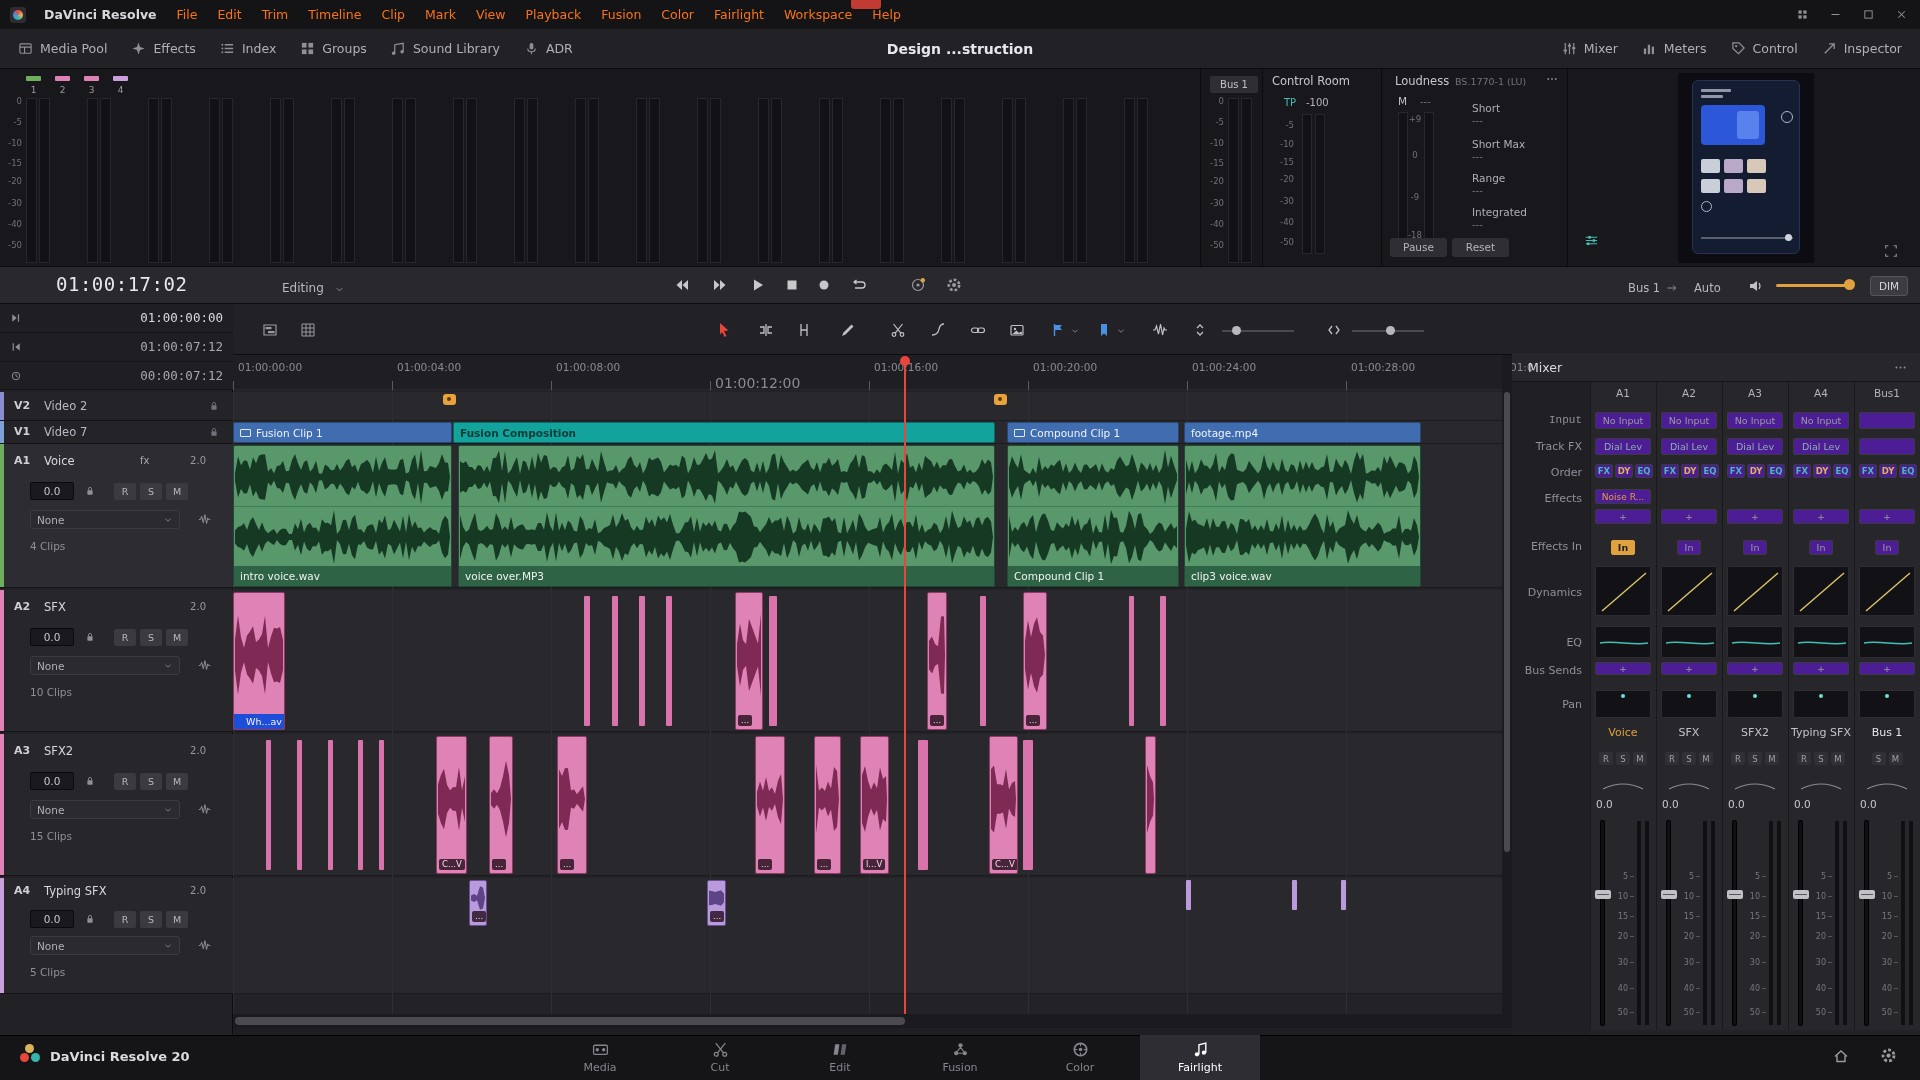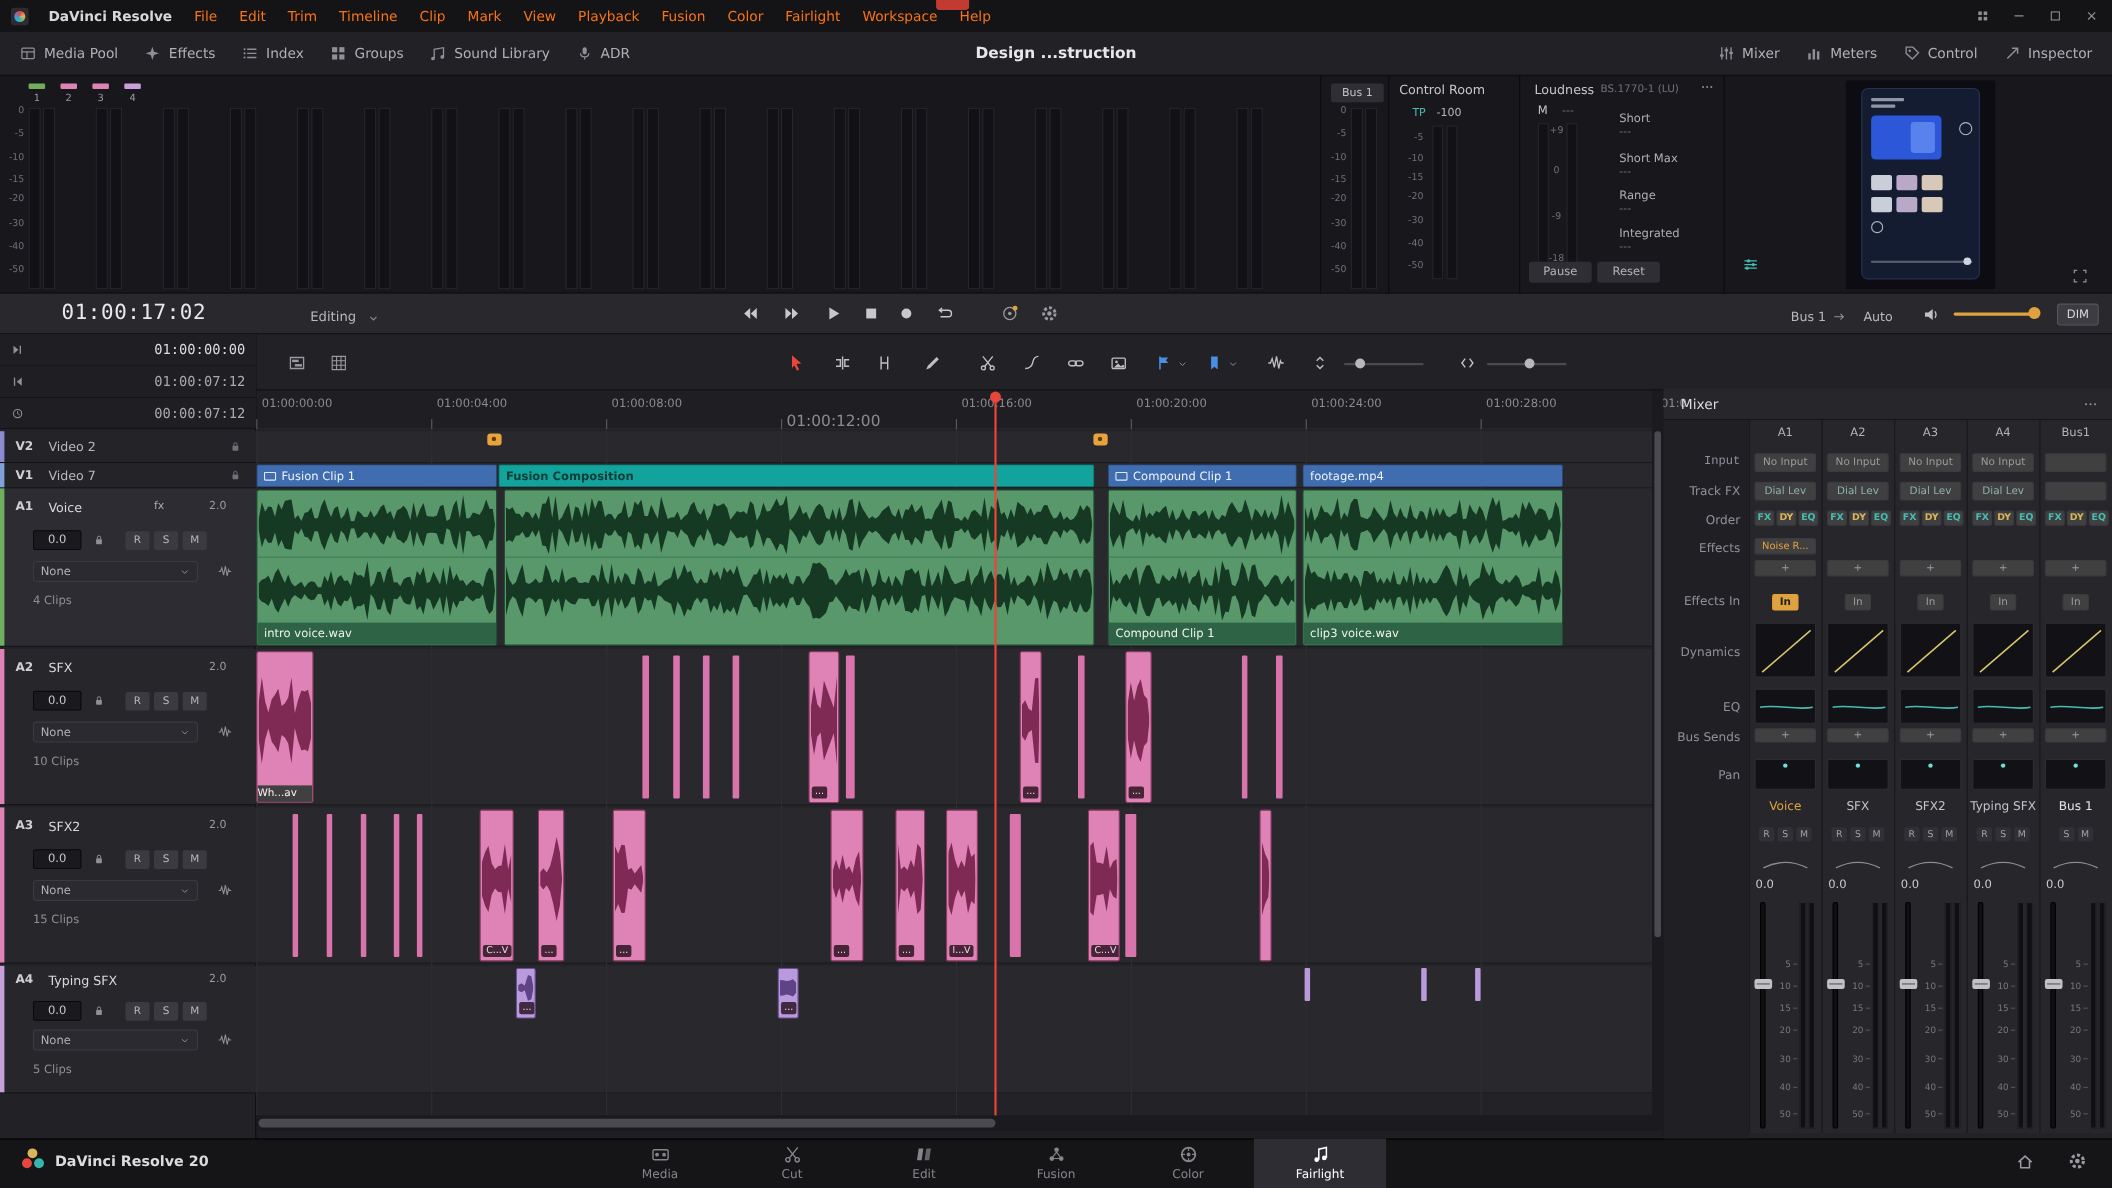--- a/index.html
+++ b/index.html
@@ -52,21 +52,21 @@
 #edit-toolbar{position:absolute;left:233px;top:304px;width:1687px;height:51px;background:#212126;border-bottom:1px solid #0d0d0f}
 #ruler{position:absolute;left:233px;top:355px;width:1269px;height:35px;background:#1f1f23;border-bottom:1px solid #26262b}
 #tl-base{position:absolute;left:233px;top:390px;width:1269px;height:624px;background:#232327}
 #left-panel{position:absolute;left:0;top:304px;width:233px;height:731px;background:#212126;border-right:1px solid #0d0d0f}
 
 #mixer-base{position:absolute;left:1512px;top:353px;width:408px;height:682px;background:#222227;border-left:1px solid #0d0d0f}
 #mixer-header{position:absolute;left:1512px;top:353px;width:408px;height:29px;background:#26262b;border-bottom:1px solid #15151a}
 #mixer-title{position:absolute;left:1528px;top:360px;font-size:12.5px;color:#dcdcde;z-index:5}
 .mx-label{position:absolute;font-size:11px;color:#90909a;width:72px;text-align:right}
 .mx-colhead{position:absolute;font-size:10.5px;color:#b2b2b8;text-align:center;line-height:18px}
-.mx-chip{position:absolute;background:#404040;border:1px solid #3a3a40;border-radius:2px;font-size:9.5px;display:flex;align-items:center;justify-content:center;color:#9a9aa0;overflow:hidden;white-space:nowrap}
+.mx-chip{position:absolute;background:#4c1d95;border:1px solid #3a3a40;border-radius:2px;font-size:9.5px;display:flex;align-items:center;justify-content:center;color:#9a9aa0;overflow:hidden;white-space:nowrap}
 .mx-in.active{background:#e0a13f;border-color:#e0a13f;color:#232323;font-weight:bold}
 .mx-graph{position:absolute;background:#121216;border:1px solid #2c2c32;border-radius:2px;overflow:hidden}
 .pandot{position:absolute;left:50%;top:3px;width:4px;height:4px;margin-left:-2px;border-radius:50%;background:#6ee0d8}
 .mx-name{position:absolute;font-size:11px;text-align:center;white-space:nowrap;overflow:hidden}
 .rsm{position:absolute;display:flex;gap:3px}
 .rsm div{width:14px;height:13px;background:#303036;border-radius:2px;font-size:8.5px;color:#a0a0a6;display:flex;align-items:center;justify-content:center}
 .groove{position:absolute;width:5px;background:#101013;border:1px solid #000;border-radius:2px}
 .fhandle{position:absolute;width:16px;height:9px;background:#c2c2c6;border-radius:2px;z-index:3}
 .fhandle::after{content:"";position:absolute;left:2px;right:2px;top:4px;height:1px;background:#55555a}
 .fnum{position:absolute;font-size:8px;color:#77777d;text-align:right}
@@ -86,21 +86,21 @@
 .vicon{width:11px;height:8px;border:1px solid rgba(255,255,255,.85);border-radius:1px;flex:0 0 auto}
 .clip{position:absolute;border-radius:2px;overflow:hidden}
 .aclip-green{background:#58986b;border:1px solid #1f4a33}
 .band{position:absolute;left:1px;right:1px;overflow:hidden}
 .label-strip{position:absolute;left:0;right:0;bottom:0;height:20px;background:#2f6345;color:#ecf4ee;font-size:10.5px;line-height:20px;padding-left:6px;white-space:nowrap;overflow:hidden}
 .pinkclip{background:#df83b6;border:1px solid #8e3a64}
 .pinkthin{position:absolute;background:#d873ac;border-radius:1px}
 .purpclip{background:#b99add;border:1px solid #6b4f93}
 .purpthin{position:absolute;background:#b99add;border-radius:1px}
 .chiplabel{position:absolute;left:2px;bottom:3px;background:rgba(34,12,26,.8);color:#f2dcea;font-size:8.5px;line-height:11px;padding:0 3px;border-radius:2px;white-space:nowrap}
-.pinkstrip{position:absolute;left:0;right:0;bottom:0;height:15px;background:#404040;color:#fbeef6;font-size:9.5px;line-height:15px;padding-left:0;white-space:nowrap;overflow:hidden}
+.pinkstrip{position:absolute;left:0;right:0;bottom:0;height:15px;background:#1d4ed8;color:#fbeef6;font-size:9.5px;line-height:15px;padding-left:12px;white-space:nowrap;overflow:hidden}
 
 #bottombar{position:absolute;left:0;top:1035px;width:1920px;height:45px;background:#151518;border-top:1px solid #000}
 #bb-appname{position:absolute;left:50px;top:1049px;font-size:13px;font-weight:600;color:#dcdcde;z-index:5}
 .page-item{position:absolute;display:flex;flex-direction:column;align-items:center;justify-content:center;gap:3px;font-size:11px;color:#85858c}
 .page-item.active{background:#2d2d33;color:#fff}
 .page-item.active .ic{color:#fff}
 .page-item .ic{color:#85858c}
 
 #watermark{position:absolute;left:743px;top:950px;width:400px;text-align:center;z-index:9;pointer-events:none}
 #wm1{font-size:46px;font-weight:bold;color:rgba(235,235,240,.42);line-height:1.1}
@@ -823,20 +823,21 @@
         <svg width="533" height="58" viewBox="0 0 533 58">
           <polygon points="0,29 0,13.3 3,15.2 6,13.2 9,19.1 12,19.1 15,22.6 18,17.1 21,18.1 24,23.4 27,17.8 30,24.5 33,10.0 36,9.7 39,2.4 42,23.0 45,2.9 48,25.5 51,22.1 54,15.1 57,9.0 60,26.0 63,12.5 66,13.9 69,23.2 72,8.2 75,22.1 78,4.8 81,14.7 84,7.1 87,8.0 90,21.9 93,19.0 96,19.4 99,24.4 102,19.5 105,17.8 108,6.9 111,22.8 114,20.6 117,7.9 120,11.3 123,6.0 126,21.2 129,21.0 132,10.8 135,17.7 138,23.5 141,3.3 144,14.0 147,23.8 150,22.4 153,22.2 156,16.9 159,25.1 162,21.6 165,19.3 168,11.2 171,8.2 174,16.8 177,20.0 180,14.0 183,25.6 186,20.1 189,9.5 192,12.3 195,11.0 198,9.4 201,13.8 204,24.5 207,20.6 210,16.5 213,17.9 216,16.8 219,19.4 222,7.4 225,10.6 228,25.5 231,19.7 234,8.9 237,17.1 240,16.6 243,11.3 246,5.1 249,12.0 252,10.4 255,2.2 258,25.6 261,22.4 264,17.8 267,11.1 270,19.4 273,17.2 276,24.4 279,18.2 282,12.4 285,10.0 288,12.8 291,22.4 294,24.4 297,14.4 300,24.5 303,12.7 306,25.5 309,20.0 312,7.0 315,5.4 318,23.0 321,6.8 324,14.1 327,18.8 330,23.7 333,21.4 336,23.5 339,21.1 342,16.6 345,14.0 348,11.5 351,19.5 354,21.9 357,14.1 360,24.4 363,15.2 366,15.3 369,9.8 372,17.8 375,15.2 378,11.0 381,24.0 384,23.1 387,24.3 390,16.0 393,12.1 396,6.1 399,20.3 402,6.9 405,8.7 408,23.2 411,23.2 414,25.7 417,21.3 420,24.9 423,17.5 426,15.4 429,18.2 432,22.0 435,4.1 438,25.7 441,11.8 444,15.2 447,4.9 450,19.8 453,17.5 456,24.6 459,14.5 462,22.6 465,8.1 468,10.8 471,13.0 474,19.5 477,13.6 480,20.8 483,16.9 486,17.4 489,11.4 492,11.1 495,18.3 498,23.5 501,22.3 504,16.5 507,24.4 510,21.5 513,24.9 516,23.5 519,19.4 522,11.1 525,16.4 528,11.4 531,14.3 533,29 531,43.7 528,46.6 525,41.6 522,46.9 519,38.6 516,34.5 513,33.1 510,36.5 507,33.6 504,41.5 501,35.7 498,34.5 495,39.7 492,46.9 489,46.6 486,40.6 483,41.1 480,37.2 477,44.4 474,38.5 471,45.0 468,47.2 465,49.9 462,35.4 459,43.5 456,33.4 453,40.5 450,38.2 447,53.1 444,42.8 441,46.2 438,32.3 435,53.9 432,36.0 429,39.8 426,42.6 423,40.5 420,33.1 417,36.7 414,32.3 411,34.8 408,34.8 405,49.3 402,51.1 399,37.7 396,51.9 393,45.9 390,42.0 387,33.7 384,34.9 381,34.0 378,47.0 375,42.8 372,40.2 369,48.2 366,42.7 363,42.8 360,33.6 357,43.9 354,36.1 351,38.5 348,46.5 345,44.0 342,41.4 339,36.9 336,34.5 333,36.6 330,34.3 327,39.2 324,43.9 321,51.2 318,35.0 315,52.6 312,51.0 309,38.0 306,32.5 303,45.3 300,33.5 297,43.6 294,33.6 291,35.6 288,45.2 285,48.0 282,45.6 279,39.8 276,33.6 273,40.8 270,38.6 267,46.9 264,40.2 261,35.6 258,32.4 255,55.8 252,47.6 249,46.0 246,52.9 243,46.7 240,41.4 237,40.9 234,49.1 231,38.3 228,32.5 225,47.4 222,50.6 219,38.6 216,41.2 213,40.1 210,41.5 207,37.4 204,33.5 201,44.2 198,48.6 195,47.0 192,45.7 189,48.5 186,37.9 183,32.4 180,44.0 177,38.0 174,41.2 171,49.8 168,46.8 165,38.7 162,36.4 159,32.9 156,41.1 153,35.8 150,35.6 147,34.2 144,44.0 141,54.7 138,34.5 135,40.3 132,47.2 129,37.0 126,36.8 123,52.0 120,46.7 117,50.1 114,37.4 111,35.2 108,51.1 105,40.2 102,38.5 99,33.6 96,38.6 93,39.0 90,36.1 87,50.0 84,50.9 81,43.3 78,53.2 75,35.9 72,49.8 69,34.8 66,44.1 63,45.5 60,32.0 57,49.0 54,42.9 51,35.9 48,32.5 45,55.1 42,35.0 39,55.6 36,48.3 33,48.0 30,33.5 27,40.2 24,34.6 21,39.9 18,40.9 15,35.4 12,38.9 9,38.9 6,44.8 3,42.8 0,44.7" fill="rgba(10,40,24,.85)"></polygon>
         </svg>
       </div>
       <div class="band" style="top: 62px; height: 58px;">
         <svg width="533" height="58" viewBox="0 0 533 58">
           <polygon points="0,29 0,6.7 3,18.8 6,23.9 9,21.4 12,12.4 15,5.0 18,21.5 21,23.0 24,21.2 27,17.8 30,22.0 33,20.9 36,5.2 39,11.3 42,22.0 45,18.3 48,22.2 51,8.4 54,21.7 57,18.7 60,17.0 63,16.5 66,21.8 69,21.9 72,21.2 75,22.2 78,14.9 81,15.1 84,21.8 87,4.3 90,17.4 93,23.3 96,4.4 99,23.1 102,14.7 105,22.2 108,12.6 111,15.5 114,22.7 117,23.5 120,7.9 123,12.5 126,23.1 129,19.9 132,21.0 135,11.1 138,25.2 141,23.7 144,20.0 147,18.8 150,17.1 153,6.4 156,19.2 159,14.2 162,5.0 165,12.7 168,10.7 171,19.2 174,22.9 177,17.7 180,22.2 183,21.5 186,8.6 189,15.7 192,11.0 195,19.2 198,7.5 201,12.6 204,9.3 207,14.5 210,5.9 213,16.5 216,24.9 219,25.6 222,21.1 225,14.4 228,14.0 231,8.2 234,23.9 237,9.8 240,23.7 243,14.2 246,18.3 249,14.2 252,18.8 255,12.5 258,22.0 261,23.5 264,15.7 267,16.0 270,23.2 273,17.8 276,14.2 279,3.5 282,4.4 285,3.4 288,6.0 291,9.0 294,18.6 297,19.0 300,24.2 303,20.1 306,16.2 309,9.1 312,15.7 315,12.6 318,12.4 321,9.8 324,23.0 327,7.8 330,14.3 333,25.8 336,22.9 339,8.9 342,20.2 345,22.4 348,15.2 351,25.4 354,15.6 357,19.4 360,25.0 363,10.6 366,10.3 369,8.5 372,13.8 375,10.0 378,23.9 381,25.3 384,8.7 387,25.2 390,19.5 393,11.6 396,24.3 399,5.4 402,10.6 405,18.6 408,23.2 411,22.0 414,20.7 417,19.9 420,8.7 423,24.5 426,17.4 429,14.2 432,5.8 435,22.9 438,15.3 441,10.7 444,19.7 447,14.0 450,14.1 453,19.5 456,6.6 459,24.2 462,16.1 465,24.8 468,21.8 471,20.6 474,14.8 477,17.1 480,25.2 483,20.4 486,8.0 489,21.7 492,2.6 495,12.2 498,20.2 501,18.1 504,8.2 507,14.7 510,12.2 513,20.6 516,10.7 519,9.0 522,17.6 525,10.4 528,9.1 531,13.5 533,29 531,44.5 528,48.9 525,47.6 522,40.4 519,49.0 516,47.3 513,37.4 510,45.8 507,43.3 504,49.8 501,39.9 498,37.8 495,45.8 492,55.4 489,36.3 486,50.0 483,37.6 480,32.8 477,40.9 474,43.2 471,37.4 468,36.2 465,33.2 462,41.9 459,33.8 456,51.4 453,38.5 450,43.9 447,44.0 444,38.3 441,47.3 438,42.7 435,35.1 432,52.2 429,43.8 426,40.6 423,33.5 420,49.3 417,38.1 414,37.3 411,36.0 408,34.8 405,39.4 402,47.4 399,52.6 396,33.7 393,46.4 390,38.5 387,32.8 384,49.3 381,32.7 378,34.1 375,48.0 372,44.2 369,49.5 366,47.7 363,47.4 360,33.0 357,38.6 354,42.4 351,32.6 348,42.8 345,35.6 342,37.8 339,49.1 336,35.1 333,32.2 330,43.7 327,50.2 324,35.0 321,48.2 318,45.6 315,45.4 312,42.3 309,48.9 306,41.8 303,37.9 300,33.8 297,39.0 294,39.4 291,49.0 288,52.0 285,54.6 282,53.6 279,54.5 276,43.8 273,40.2 270,34.8 267,42.0 264,42.3 261,34.5 258,36.0 255,45.5 252,39.2 249,43.8 246,39.7 243,43.8 240,34.3 237,48.2 234,34.1 231,49.8 228,44.0 225,43.6 222,36.9 219,32.4 216,33.1 213,41.5 210,52.1 207,43.5 204,48.7 201,45.4 198,50.5 195,38.8 192,47.0 189,42.3 186,49.4 183,36.5 180,35.8 177,40.3 174,35.1 171,38.8 168,47.3 165,45.3 162,53.0 159,43.8 156,38.8 153,51.6 150,40.9 147,39.2 144,38.0 141,34.3 138,32.8 135,46.9 132,37.0 129,38.1 126,34.9 123,45.5 120,50.1 117,34.5 114,35.3 111,42.5 108,45.4 105,35.8 102,43.3 99,34.9 96,53.6 93,34.7 90,40.6 87,53.7 84,36.2 81,42.9 78,43.1 75,35.8 72,36.8 69,36.1 66,36.2 63,41.5 60,41.0 57,39.3 54,36.3 51,49.6 48,35.8 45,39.7 42,36.0 39,46.7 36,52.8 33,37.1 30,36.0 27,40.2 24,36.8 21,35.0 18,36.5 15,53.0 12,45.6 9,36.6 6,34.1 3,39.2 0,51.3" fill="rgba(10,40,24,.85)"></polygon>
         </svg>
       </div>
       <div style="position: absolute; left: 0px; top: 60px; width: 537px; height: 1px; background: rgb(61, 127, 86);"></div>
+      <div class="label-strip">voice over.MP3</div>
     </div>
     <div class="clip aclip-green" style="position: absolute; left: 1007px; top: 445px; width: 172px; height: 142px;">
       <div class="band" style="top: 2px; height: 58px;">
         <svg width="168" height="58" viewBox="0 0 168 58">
           <polygon points="0,29 0,19.4 3,8.2 6,15.3 9,20.1 12,6.3 15,21.7 18,24.3 21,26.1 24,19.7 27,25.8 30,8.7 33,22.8 36,17.9 39,21.3 42,16.4 45,18.2 48,14.2 51,11.8 54,23.7 57,15.2 60,24.9 63,22.1 66,14.6 69,21.4 72,25.0 75,16.8 78,16.6 81,21.1 84,18.7 87,15.9 90,24.2 93,15.2 96,22.4 99,24.7 102,19.9 105,22.1 108,12.6 111,8.4 114,13.6 117,18.4 120,16.7 123,5.8 126,14.7 129,25.6 132,14.4 135,17.6 138,22.4 141,14.7 144,23.3 147,16.5 150,24.9 153,19.4 156,1.8 159,19.8 162,7.7 165,17.2 168,25.7 168,29 168,32.3 165,40.8 162,50.3 159,38.2 156,56.2 153,38.6 150,33.1 147,41.5 144,34.7 141,43.3 138,35.6 135,40.4 132,43.6 129,32.4 126,43.3 123,52.2 120,41.3 117,39.6 114,44.4 111,49.6 108,45.4 105,35.9 102,38.1 99,33.3 96,35.6 93,42.8 90,33.8 87,42.1 84,39.3 81,36.9 78,41.4 75,41.2 72,33.0 69,36.6 66,43.4 63,35.9 60,33.1 57,42.8 54,34.3 51,46.2 48,43.8 45,39.8 42,41.6 39,36.7 36,40.1 33,35.2 30,49.3 27,32.2 24,38.3 21,31.9 18,33.7 15,36.3 12,51.7 9,37.9 6,42.7 3,49.8 0,38.6" fill="rgba(10,40,24,.85)"></polygon>
         </svg>
       </div>
       <div class="band" style="top: 62px; height: 58px;">
         <svg width="168" height="58" viewBox="0 0 168 58">
           <polygon points="0,29 0,8.1 3,24.1 6,18.9 9,22.8 12,16.4 15,13.7 18,19.5 21,11.0 24,7.0 27,24.4 30,13.2 33,6.4 36,5.6 39,12.6 42,21.9 45,22.9 48,14.2 51,18.0 54,20.5 57,15.2 60,19.0 63,7.5 66,18.0 69,10.4 72,23.1 75,16.9 78,15.5 81,9.3 84,25.8 87,16.4 90,24.1 93,24.4 96,6.4 99,22.9 102,1.7 105,10.1 108,9.4 111,23.6 114,24.9 117,18.1 120,2.7 123,9.0 126,21.1 129,6.4 132,4.9 135,17.8 138,20.7 141,26.0 144,23.4 147,18.1 150,14.5 153,16.1 156,23.7 159,19.3 162,15.0 165,21.0 168,18.0 168,29 168,40.0 165,37.0 162,43.0 159,38.7 156,34.3 153,41.9 150,43.5 147,39.9 144,34.6 141,32.0 138,37.3 135,40.2 132,53.1 129,51.6 126,36.9 123,49.0 120,55.3 117,39.9 114,33.1 111,34.4 108,48.6 105,47.9 102,56.3 99,35.1 96,51.6 93,33.6 90,33.9 87,41.6 84,32.2 81,48.7 78,42.5 75,41.1 72,34.9 69,47.6 66,40.0 63,50.5 60,39.0 57,42.8 54,37.5 51,40.0 48,43.8 45,35.1 42,36.1 39,45.4 36,52.4 33,51.6 30,44.8 27,33.6 24,51.0 21,47.0 18,38.5 15,44.3 12,41.6 9,35.2 6,39.1 3,33.9 0,49.9" fill="rgba(10,40,24,.85)"></polygon>

